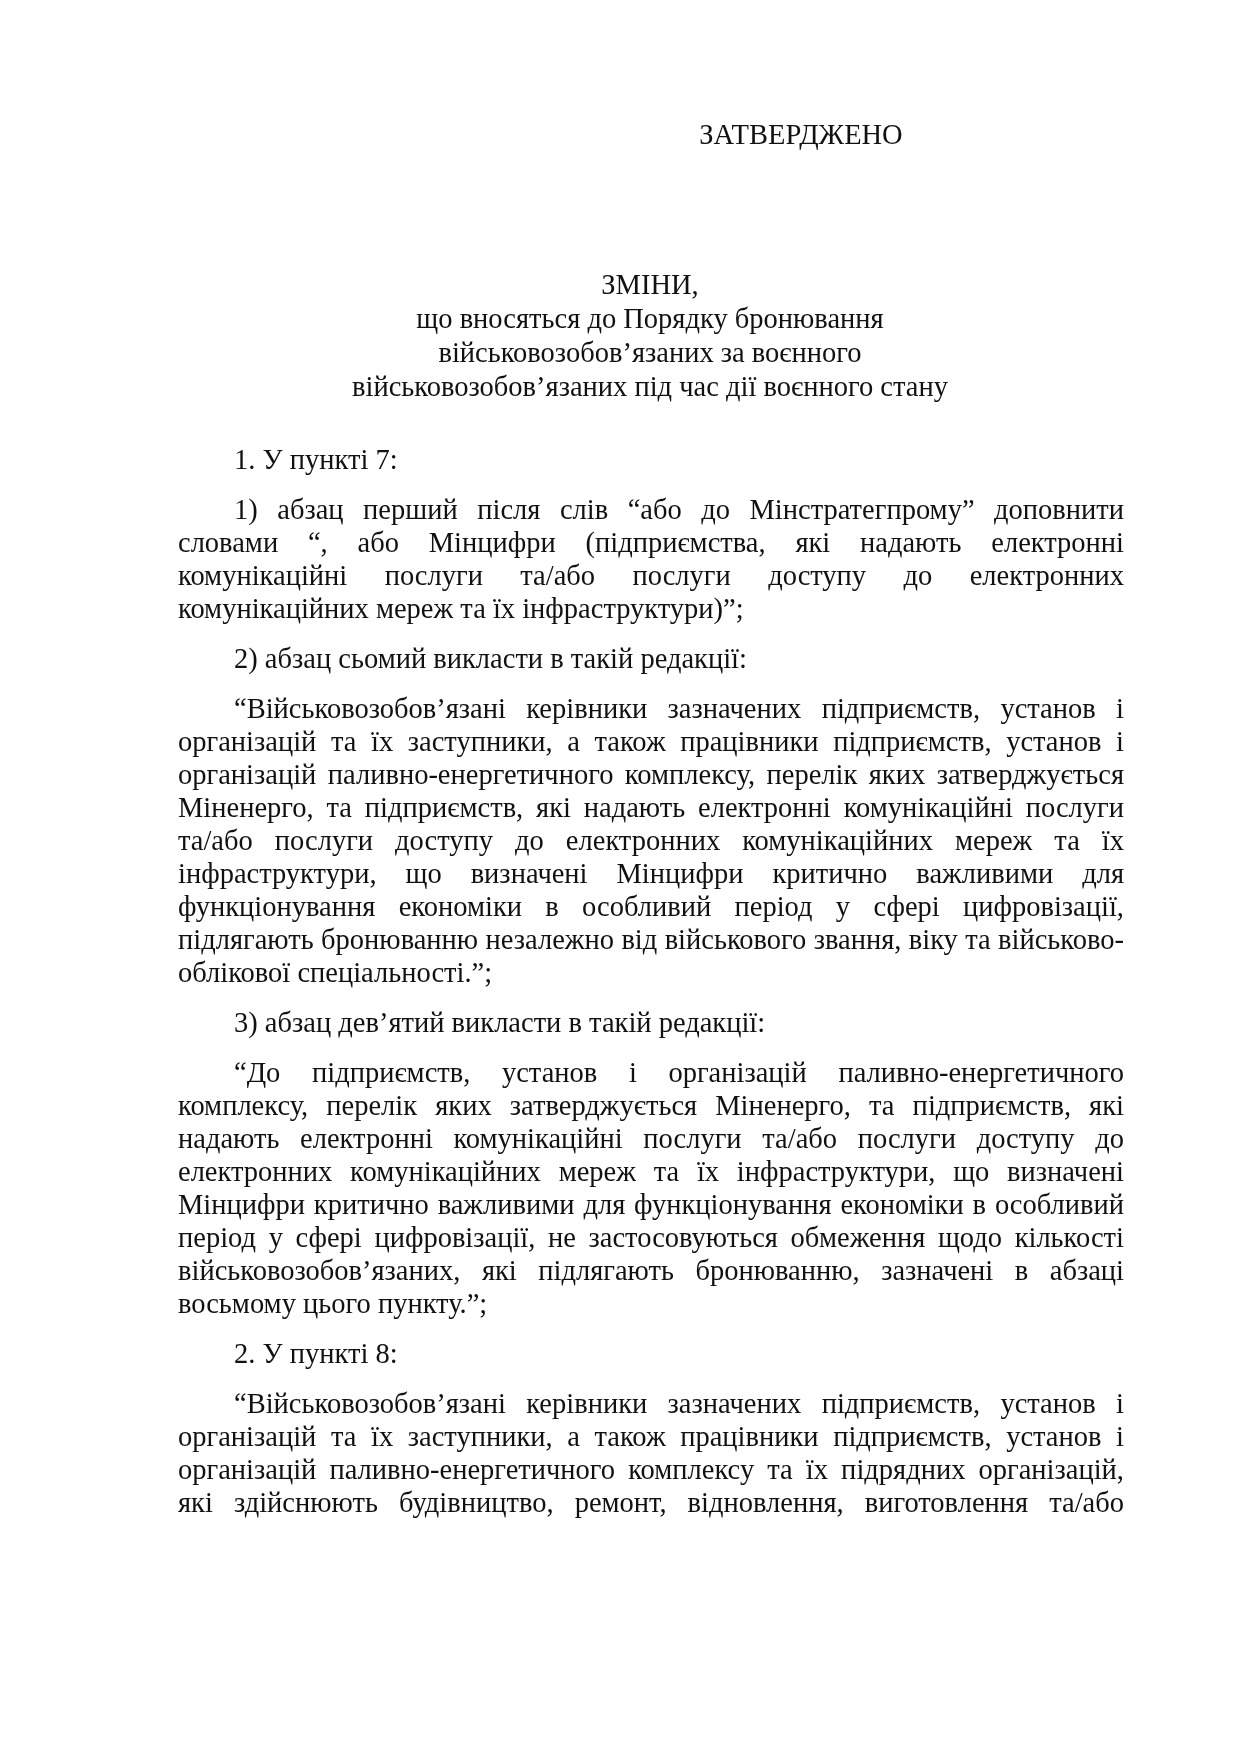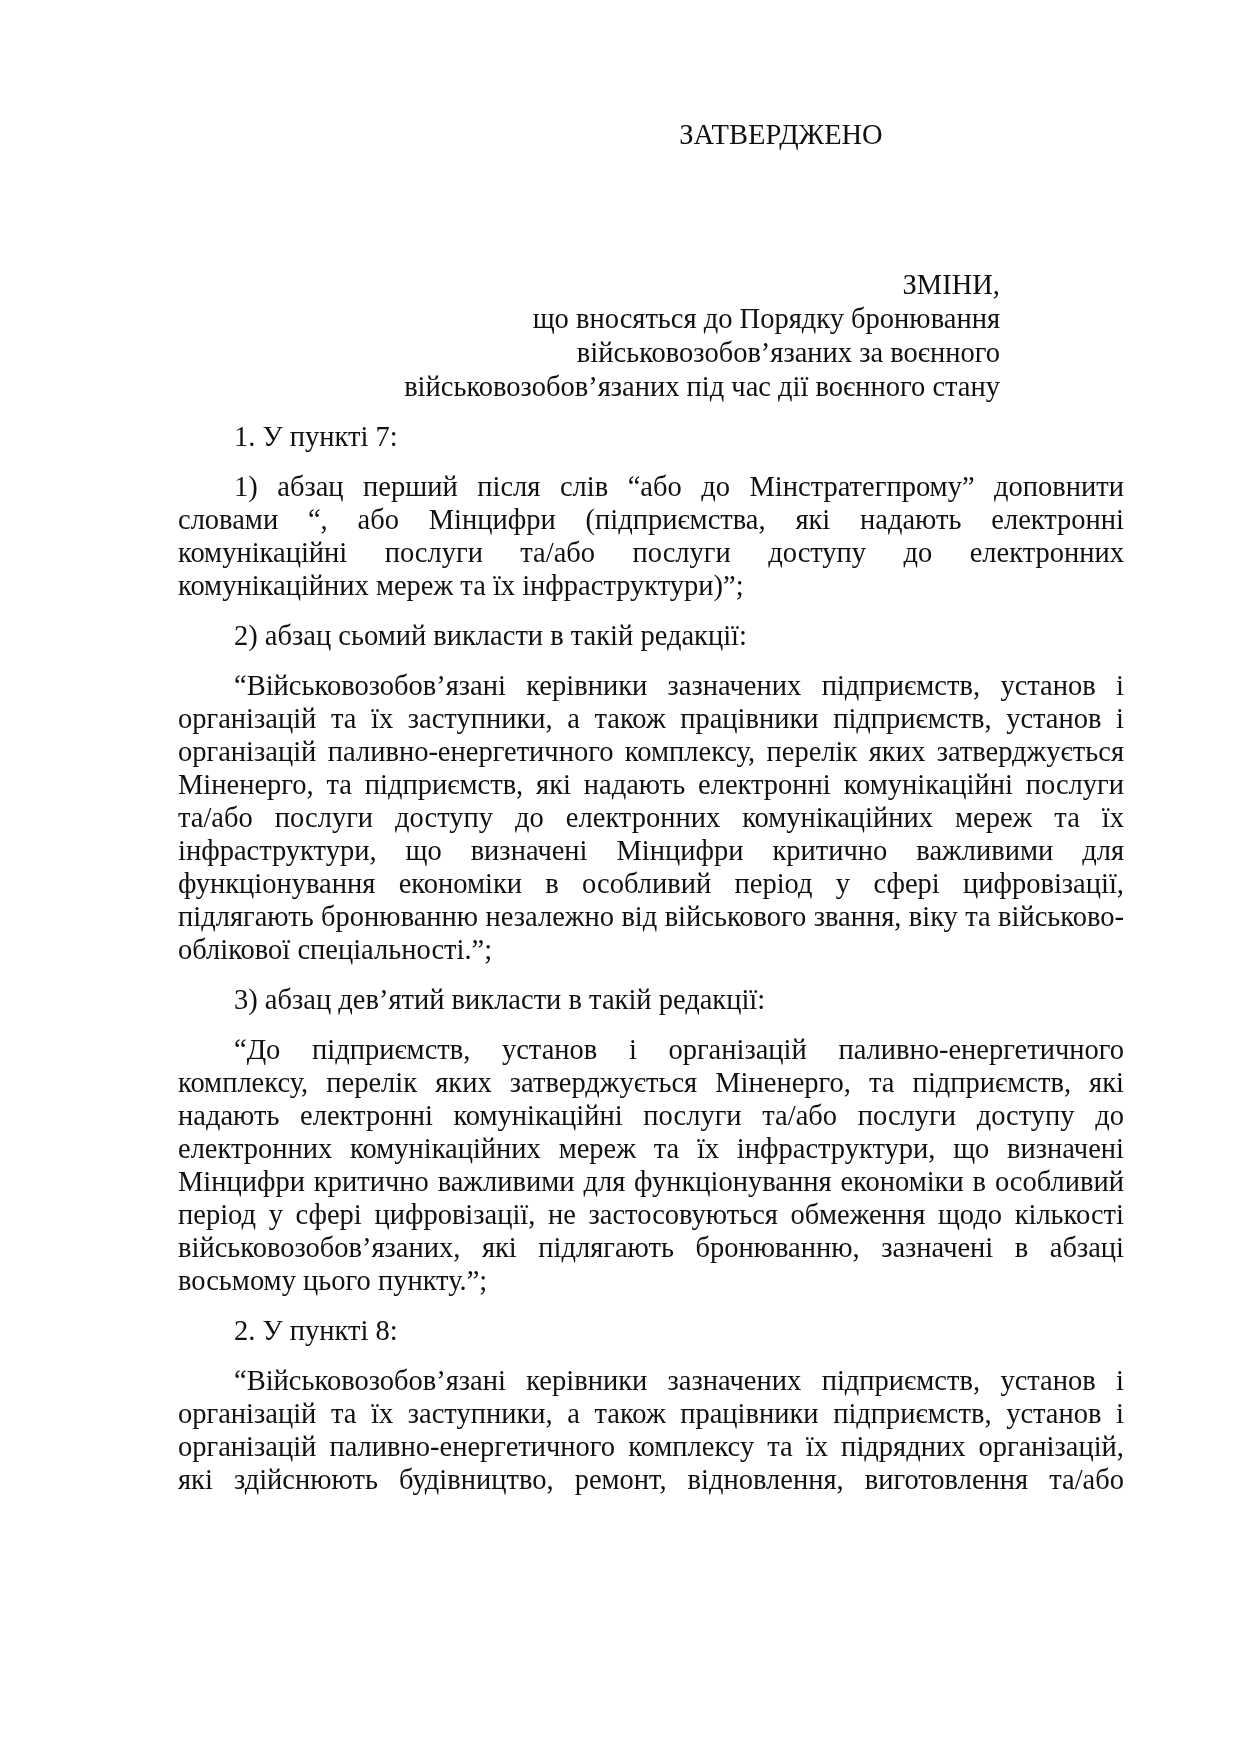--- a/index.html
+++ b/index.html
@@ -10,42 +10,42 @@
     body {
       width: 1241px;
       height: 1755px;
       overflow: hidden;
       position: relative;
       font-family: "Liberation Serif", "DejaVu Serif", serif;
       color: #111111;
     }
     .approval {
       position: absolute;
-      left: 480px;
+      left: 500px;
       top: 118px;
       width: 602px;
       text-align: center;
       font-size: 28.5px;
       line-height: 34px;
     }
     .approval div { white-space: nowrap; }
     .title-block {
       position: absolute;
       left: 300px;
       top: 268px;
       width: 700px;
-      text-align: right;
+      text-align: center;
       font-size: 28.5px;
       line-height: 34px;
     }
     .title-block div { white-space: nowrap; }
     .body-text {
       position: absolute;
       left: 178px;
-      top: 420px;
+      top: 443px;
       width: 946px;
       font-size: 28.5px;
       line-height: 33px;
     }
     .body-text p {
       margin: 0 0 17px 0;
       text-indent: 56px;
       text-align: justify;
       text-align-last: left;
     }

